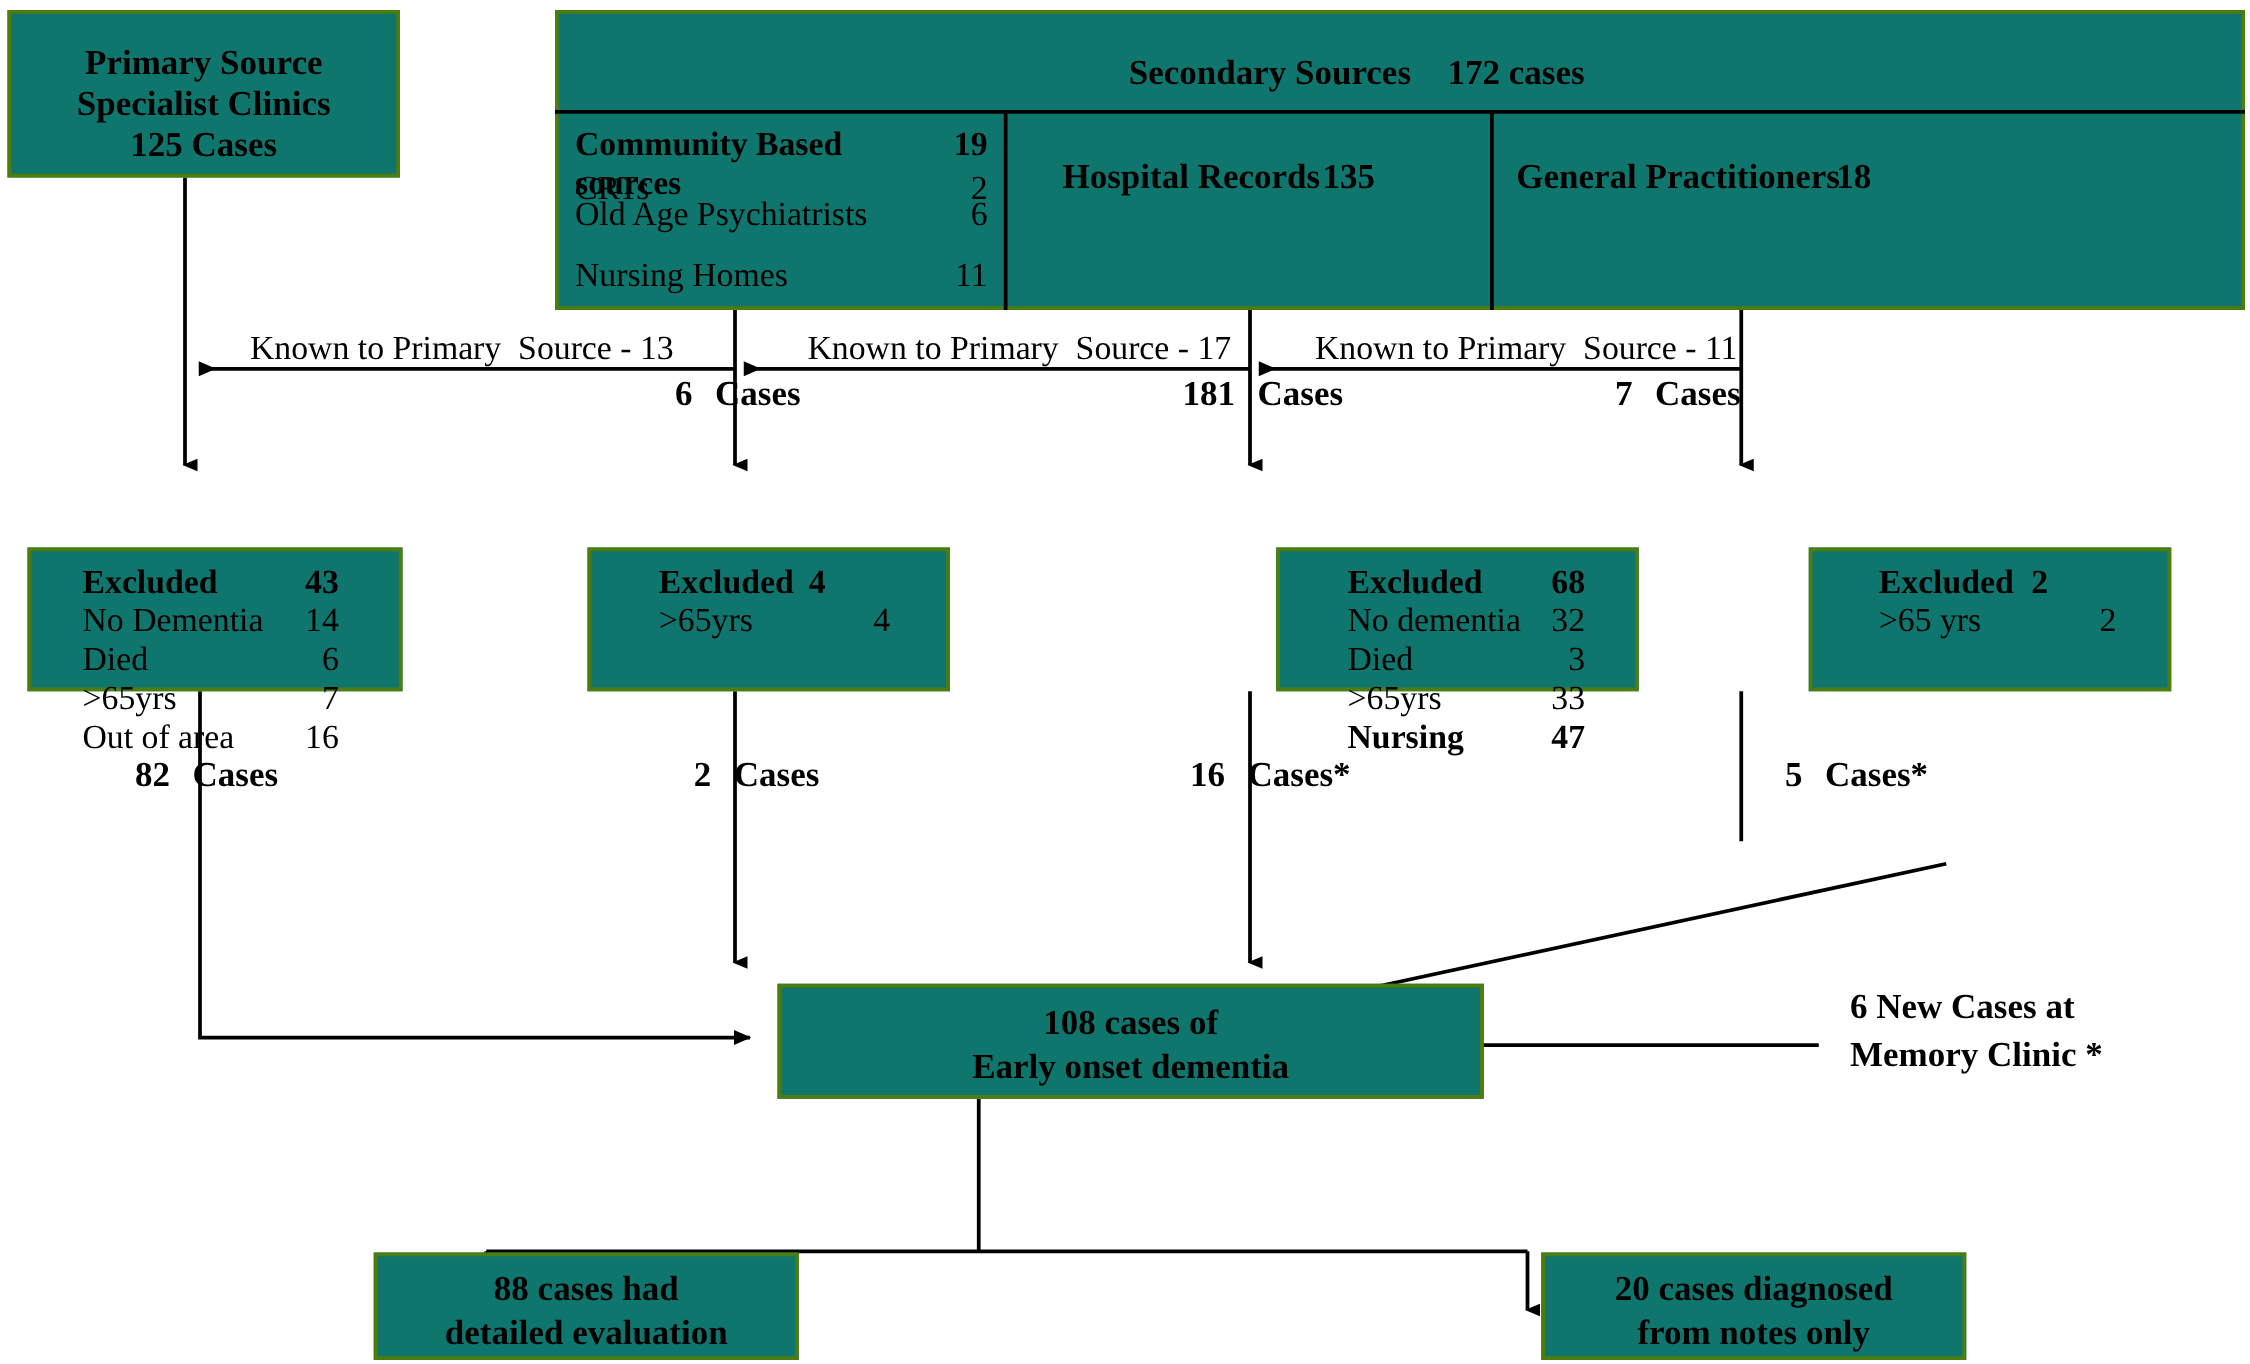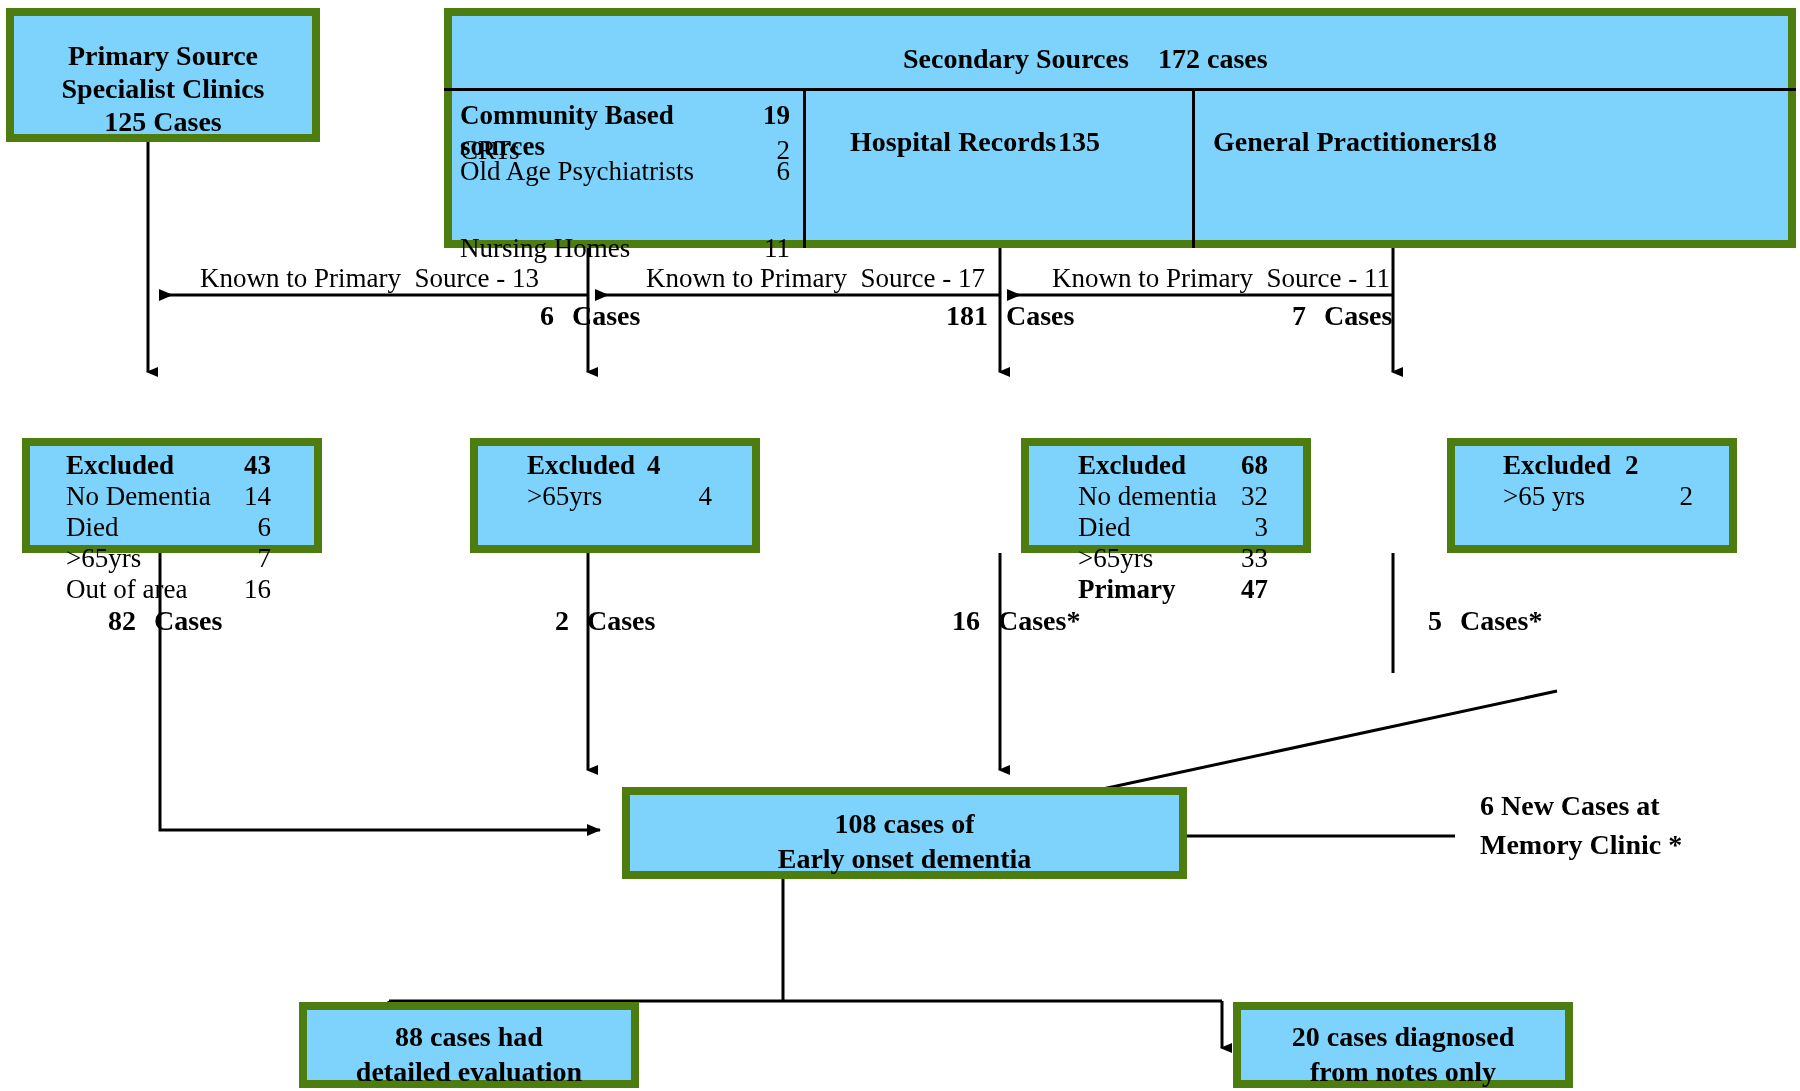--- a/index.html
+++ b/index.html
@@ -17,22 +17,22 @@
     background:#ffffff;
   }
   #vector{
     position:absolute;
     left:0;top:0;
     width:1800px;height:1091px;
     pointer-events:none;
   }
   .box{
     position:absolute;
-    border:8px solid #4d7c0f;
-    background:#7dd3fc;
+    border:3px solid #4d7c0f;
+    background:#0f766e;
     box-sizing:border-box;
   }
   .txt{
     position:absolute;
     white-space:pre;
     line-height:1.18;
   }
   .b{font-weight:bold;}
   .ctr{text-align:center;}
   .f28{font-size:28px;}
@@ -116,21 +116,21 @@
     <div class="row" style="left:0;top:35px;width:330px;">
       <span class="lbl f27">CRTs</span>
       <span class="num f27" style="margin-left:auto;width:38px;">2</span>
     </div>
     <div class="row" style="left:0;top:56px;width:330px;">
       <span class="lbl f27">Old Age Psychiatrists</span>
       <span class="num f27" style="margin-left:auto;width:38px;">6</span>
     </div>
     <div class="row" style="left:0;top:105px;width:330px;">
       <span class="lbl f27">Nursing Homes</span>
-      <span class="num f27" style="margin-left:auto;width:38px;margin-top:28px;">11</span>
+      <span class="num f27" style="margin-left:auto;width:38px;">11</span>
     </div>
   </div>
 
   <div style="position:absolute;left:850px;top:125px;width:320px;height:40px;">
     <span class="txt b f28" style="left:0;top:0;">Hospital Records</span>
     <span class="txt b f28" style="left:208px;top:0;">135</span>
   </div>
 
   <div style="position:absolute;left:1213px;top:125px;width:330px;height:40px;">
     <span class="txt b f28" style="left:0;top:0;">General Practitioners</span>
@@ -205,21 +205,21 @@
     </div>
     <div class="row" style="position:relative;top:0;width:190px;">
       <span class="f27">Died</span>
       <span class="f27 num" style="margin-left:auto;width:34px;">3</span>
     </div>
     <div class="row" style="position:relative;top:0;width:190px;">
       <span class="f27">&gt;65yrs</span>
       <span class="f27 num" style="margin-left:auto;width:34px;">33</span>
     </div>
     <div class="row" style="position:relative;top:0;width:190px;">
-      <span class="f27 b">Primary</span>
+      <span class="f27 b">Nursing</span>
       <span class="f27 b num" style="margin-left:auto;width:34px;">47</span>
     </div>
   </div>
 
   <div class="box" style="left:1447px;top:438px;width:290px;height:115px;">
   </div>
   <div style="position:absolute;left:1503px;top:450px;width:215px;">
     <div class="row" style="position:relative;top:0;width:176px;">
       <span class="b f27">Excluded</span>
       <span class="b f27" style="margin-left:14px;">2</span>

